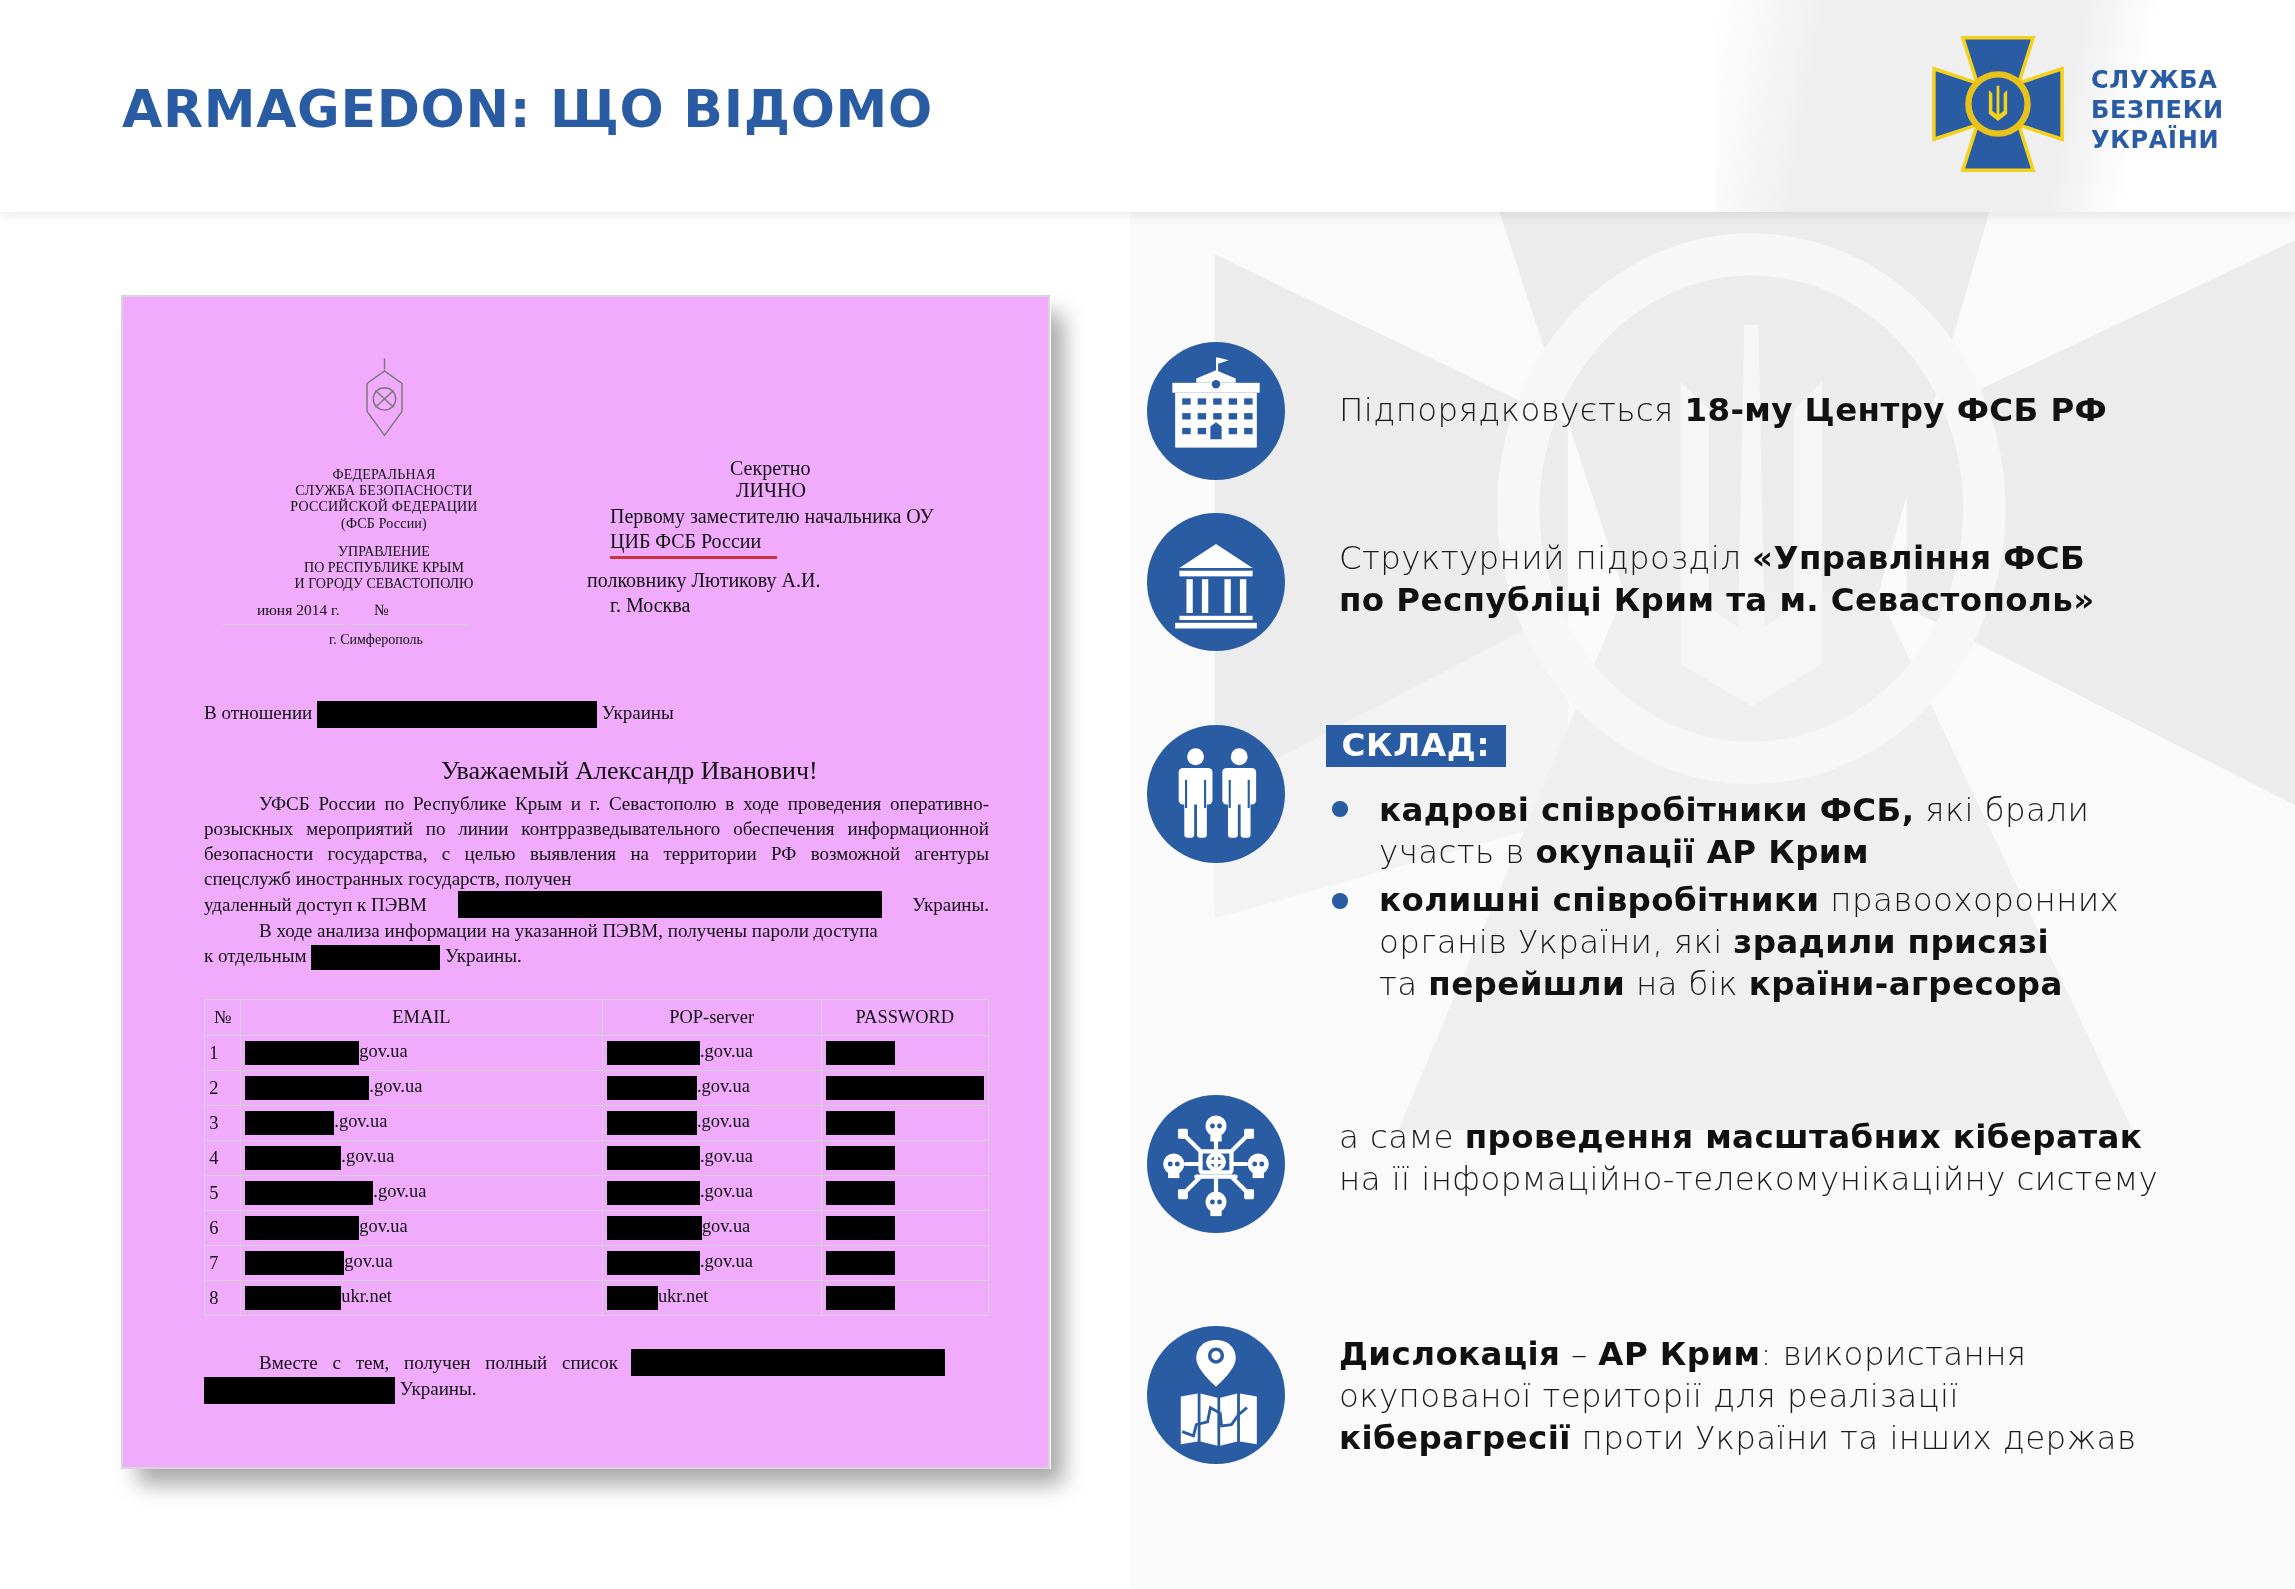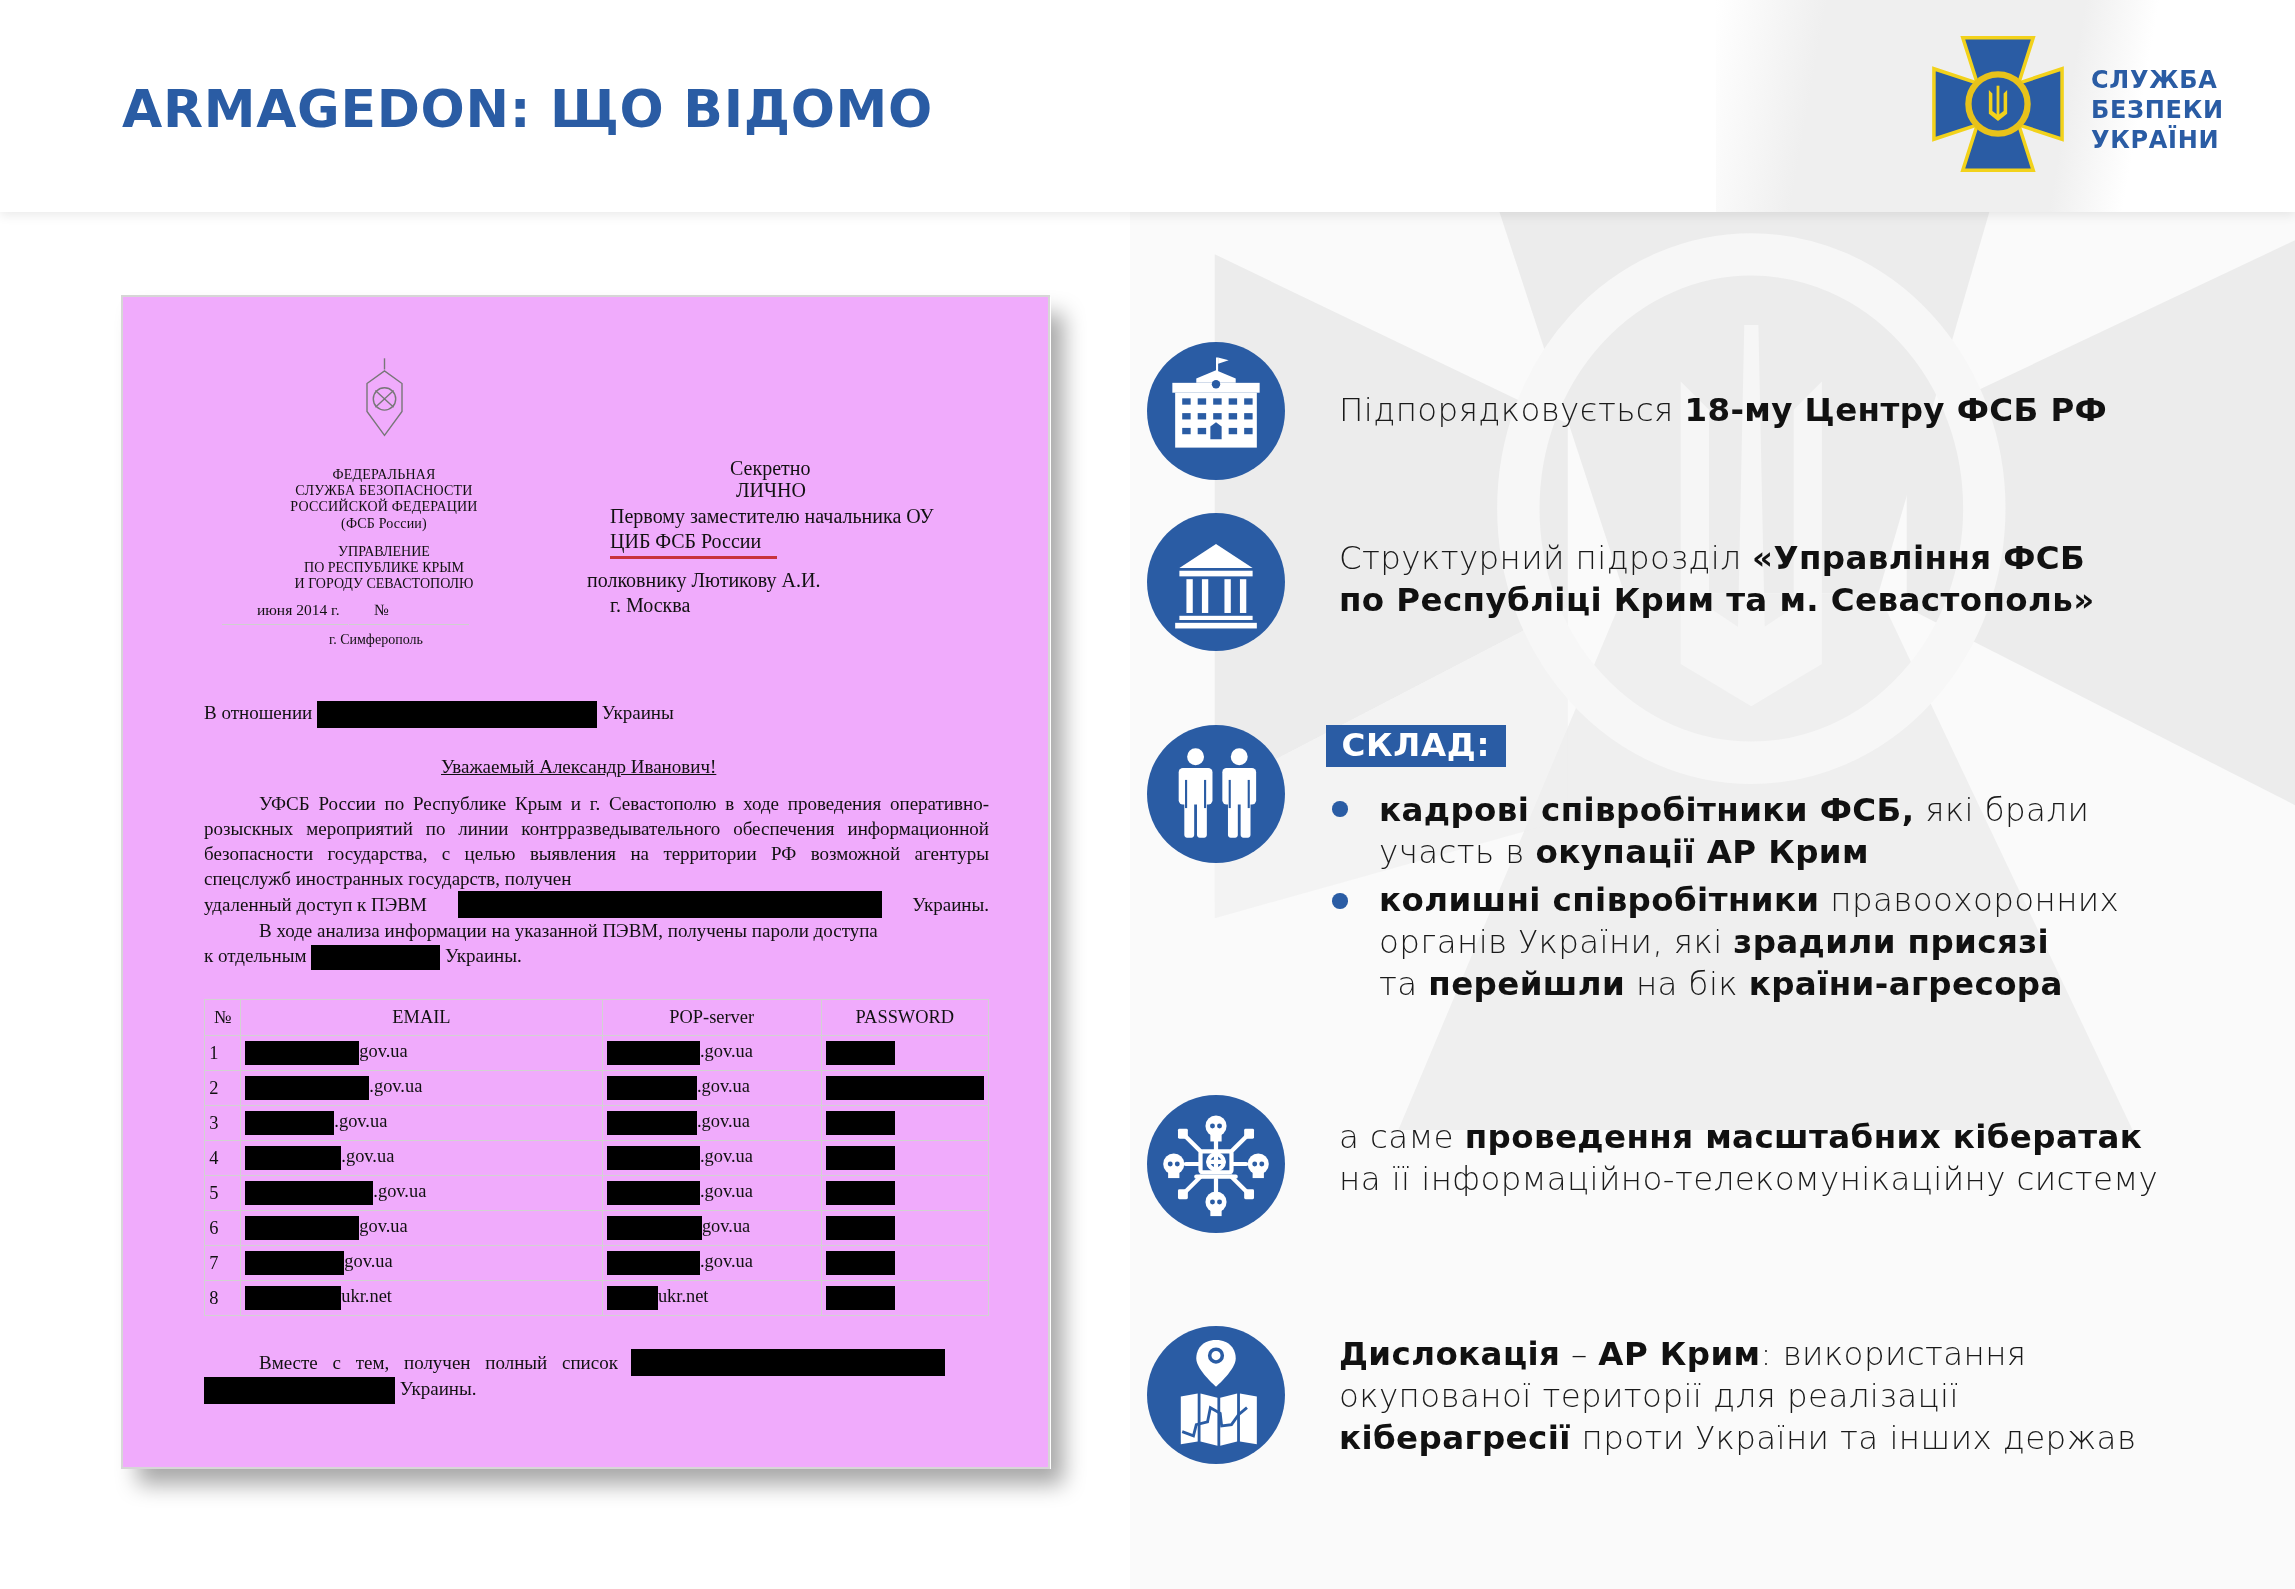--- a/index.html
+++ b/index.html
@@ -59,21 +59,21 @@
   .rule2 { left:226px; top:327px; width:120px; height:1.4px; background:#cfcfcf; }
   .city { left:206px; top:335px; font-size:14px; }
   .secret { left:607px; top:160px; font-size:20px; }
   .lichno { left:613px; top:182px; font-size:20px; }
   .addr1 { left:487px; top:208px; font-size:20px; }
   .addr2 { left:487px; top:233px; font-size:20px; }
   .red-line { left:487px; top:259px; width:167px; height:2.8px; background:#c8323c; }
   .addr3 { left:464px; top:272px; font-size:20px; }
   .addr4 { left:487px; top:297px; font-size:20px; }
   .body-line { font-size:19px; }
-  .greet { left:318px; top:459px; font-size:19px;text-decoration:underline; }
+  .greet { left:318px; top:459px; font-size:26px; }
   .para { left:81px; top:494px; width:785px; font-size:19px; line-height:25px; text-align:justify; }
   .para p { margin:0; }
   .indent { text-indent:55px; }
   table.leak {
     position:absolute; left:81px; top:702px; width:785px; border-collapse:collapse;
     font-size:18.4px;
   }
   table.leak td, table.leak th {
     border:1.4px solid #d2d2d2; height:34px; padding:0 4.2px; font-weight:normal; vertical-align:middle;
     position:relative;

